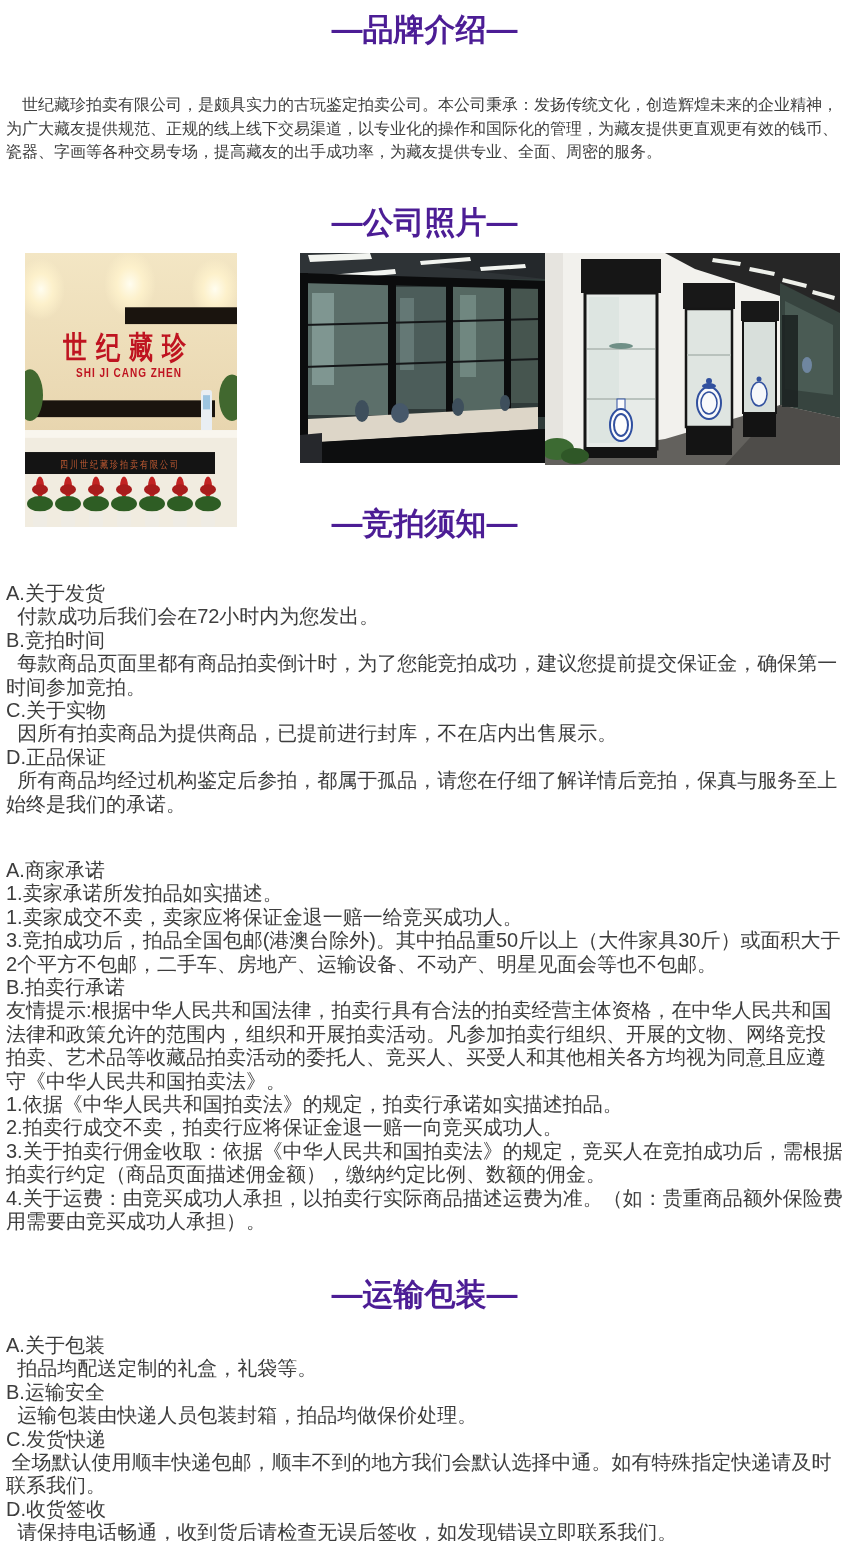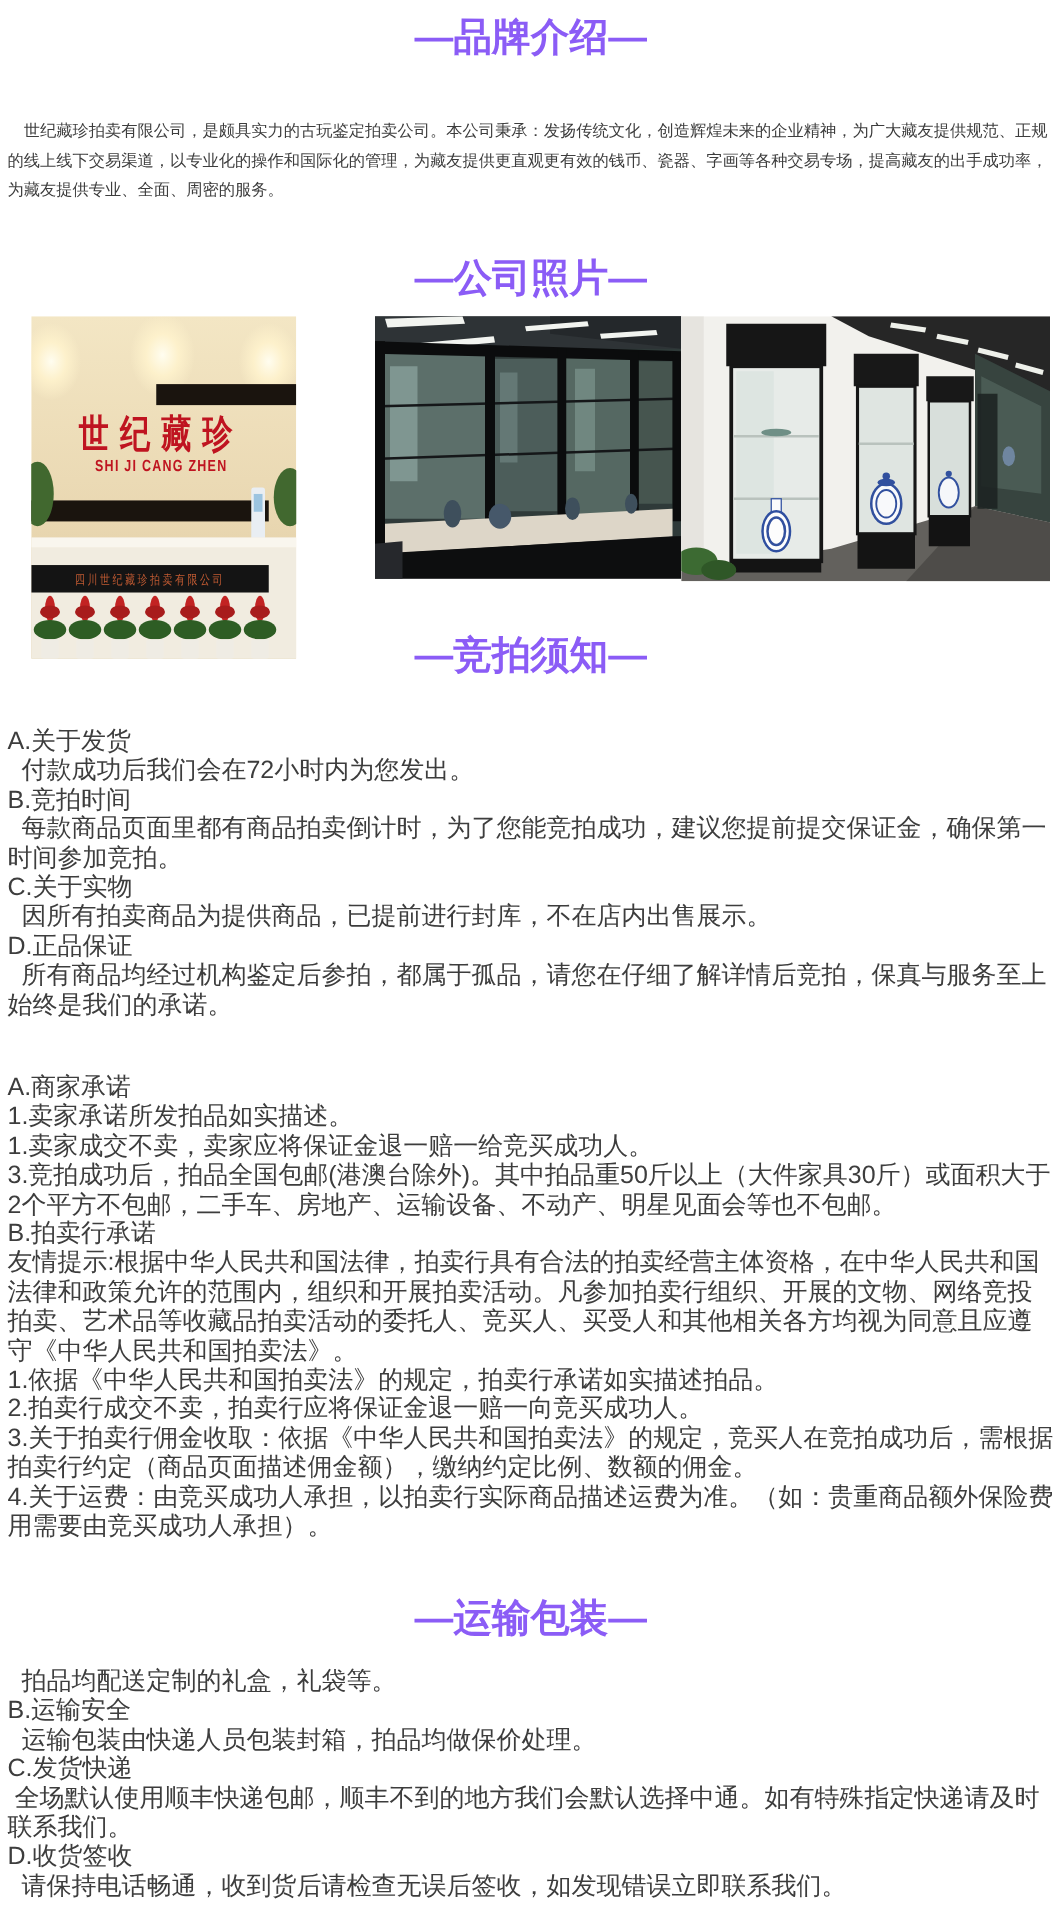--- a/index.html
+++ b/index.html
@@ -8,26 +8,26 @@
     width:849px;height:1541px;
     background:#ffffff;
     font-family:"Liberation Sans", sans-serif;
     color:#3d3d3d;
     overflow:hidden;
   }
   .sec-title{
     position:absolute;left:0;width:100%;
     margin:0;text-align:center;
     font-size:31px;line-height:34px;font-weight:bold;
-    color:#8b5cf6;
+    color:#4c1d95;
     letter-spacing:0;
   }
   .intro{
     position:absolute;left:6px;width:838px;
-    font-size:13px;line-height:23.5px;
+    font-size:16px;line-height:23.5px;
     white-space:pre-wrap;
   }
   .list{
     position:absolute;left:6px;width:838px;
     font-size:20px;line-height:23.4px;
   }
   .line{white-space:pre-wrap;}
   .photo{position:absolute;top:253px;}
   .photo svg{display:block;width:100%;height:100%;}
   .photo-1{left:25px;width:212px;height:274px;}
@@ -242,20 +242,21 @@
     <div class="line">B.拍卖行承诺</div>
     <div class="line">友情提示:根据中华人民共和国法律，拍卖行具有合法的拍卖经营主体资格，在中华人民共和国法律和政策允许的范围内，组织和开展拍卖活动。凡参加拍卖行组织、开展的文物、网络竞投拍卖、艺术品等收藏品拍卖活动的委托人、竞买人、买受人和其他相关各方均视为同意且应遵守《中华人民共和国拍卖法》。</div>
     <div class="line">1.依据《中华人民共和国拍卖法》的规定，拍卖行承诺如实描述拍品。</div>
     <div class="line">2.拍卖行成交不卖，拍卖行应将保证金退一赔一向竞买成功人。</div>
     <div class="line">3.关于拍卖行佣金收取：依据《中华人民共和国拍卖法》的规定，竞买人在竞拍成功后，需根据拍卖行约定（商品页面描述佣金额），缴纳约定比例、数额的佣金。</div>
     <div class="line">4.关于运费：由竞买成功人承担，以拍卖行实际商品描述运费为准。（如：贵重商品额外保险费用需要由竞买成功人承担）。</div>
   </div>
 
   <h2 class="sec-title" style="top:1278px">—运输包装—</h2>
   <div class="list" style="top:1334px">
+    <div class="line">A.关于包装</div>
     <div class="line">  拍品均配送定制的礼盒，礼袋等。</div>
     <div class="line">B.运输安全</div>
     <div class="line">  运输包装由快递人员包装封箱，拍品均做保价处理。</div>
     <div class="line">C.发货快递</div>
     <div class="line"> 全场默认使用顺丰快递包邮，顺丰不到的地方我们会默认选择中通。如有特殊指定快递请及时联系我们。</div>
     <div class="line">D.收货签收</div>
     <div class="line">  请保持电话畅通，收到货后请检查无误后签收，如发现错误立即联系我们。</div>
   </div>
 
 </div>

